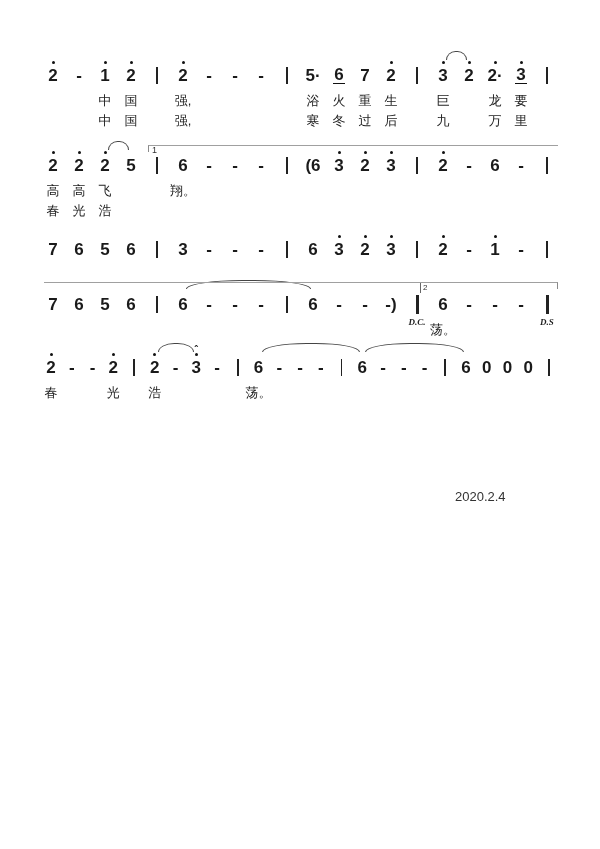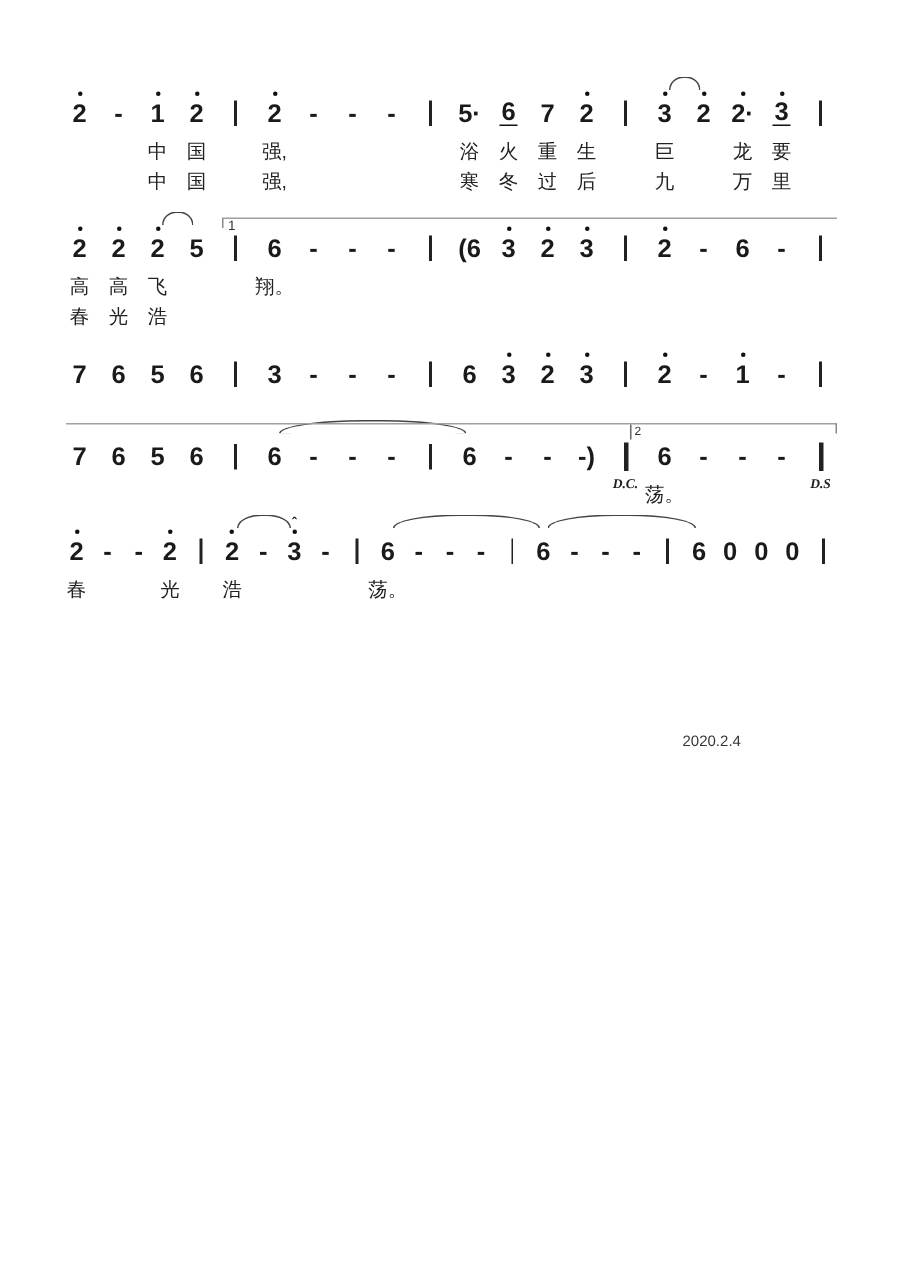--- a/index.html
+++ b/index.html
@@ -26,21 +26,21 @@
     border-radius:50% 50% 0 0 / 110% 110% 0 0;
     box-sizing:border-box;
   }
   .vline { position:absolute; border-top:1.5px solid #a0a0a0; height:7px; box-sizing:border-box; }
   .vline.hookl { border-left:1.5px solid #8a8a8a; }
   .vline.hookr { border-right:1.5px solid #8a8a8a; }
   .vlabel { position:absolute; font-size:9px; line-height:9px; color:#333; }
   .v2 { position:absolute; top:-3px; left:50%; margin-left:3px; font-size:8px; line-height:10px; color:#333; border-left:1px solid #666; height:10px; padding-left:2px; }
   .caret { position:absolute; top:-3px; left:50%; transform:translateX(-50%); font-size:10px; line-height:8px; font-weight:700; color:#222; }
   .sub { position:absolute; top:31px; left:50%; transform:translateX(-50%); font-family:"Liberation Serif","DejaVu Serif",serif; font-style:italic; font-weight:700; font-size:9px; color:#222; white-space:nowrap; }
-  .date { position:absolute; left:455px; top:489px; font-size:10px; color:#333; }
+  .date { position:absolute; left:455px; top:489px; font-size:13px; color:#333; }
 </style>
 </head>
 <body>
 
 <div class="sheet">
   <div class="date">2020.2.4</div>
 <div class="system" style="top: 43px;">
       <div class="ovl">
         <div class="slur" style="left: 404px; width: 21px; top: 8px;"></div>
       </div>

